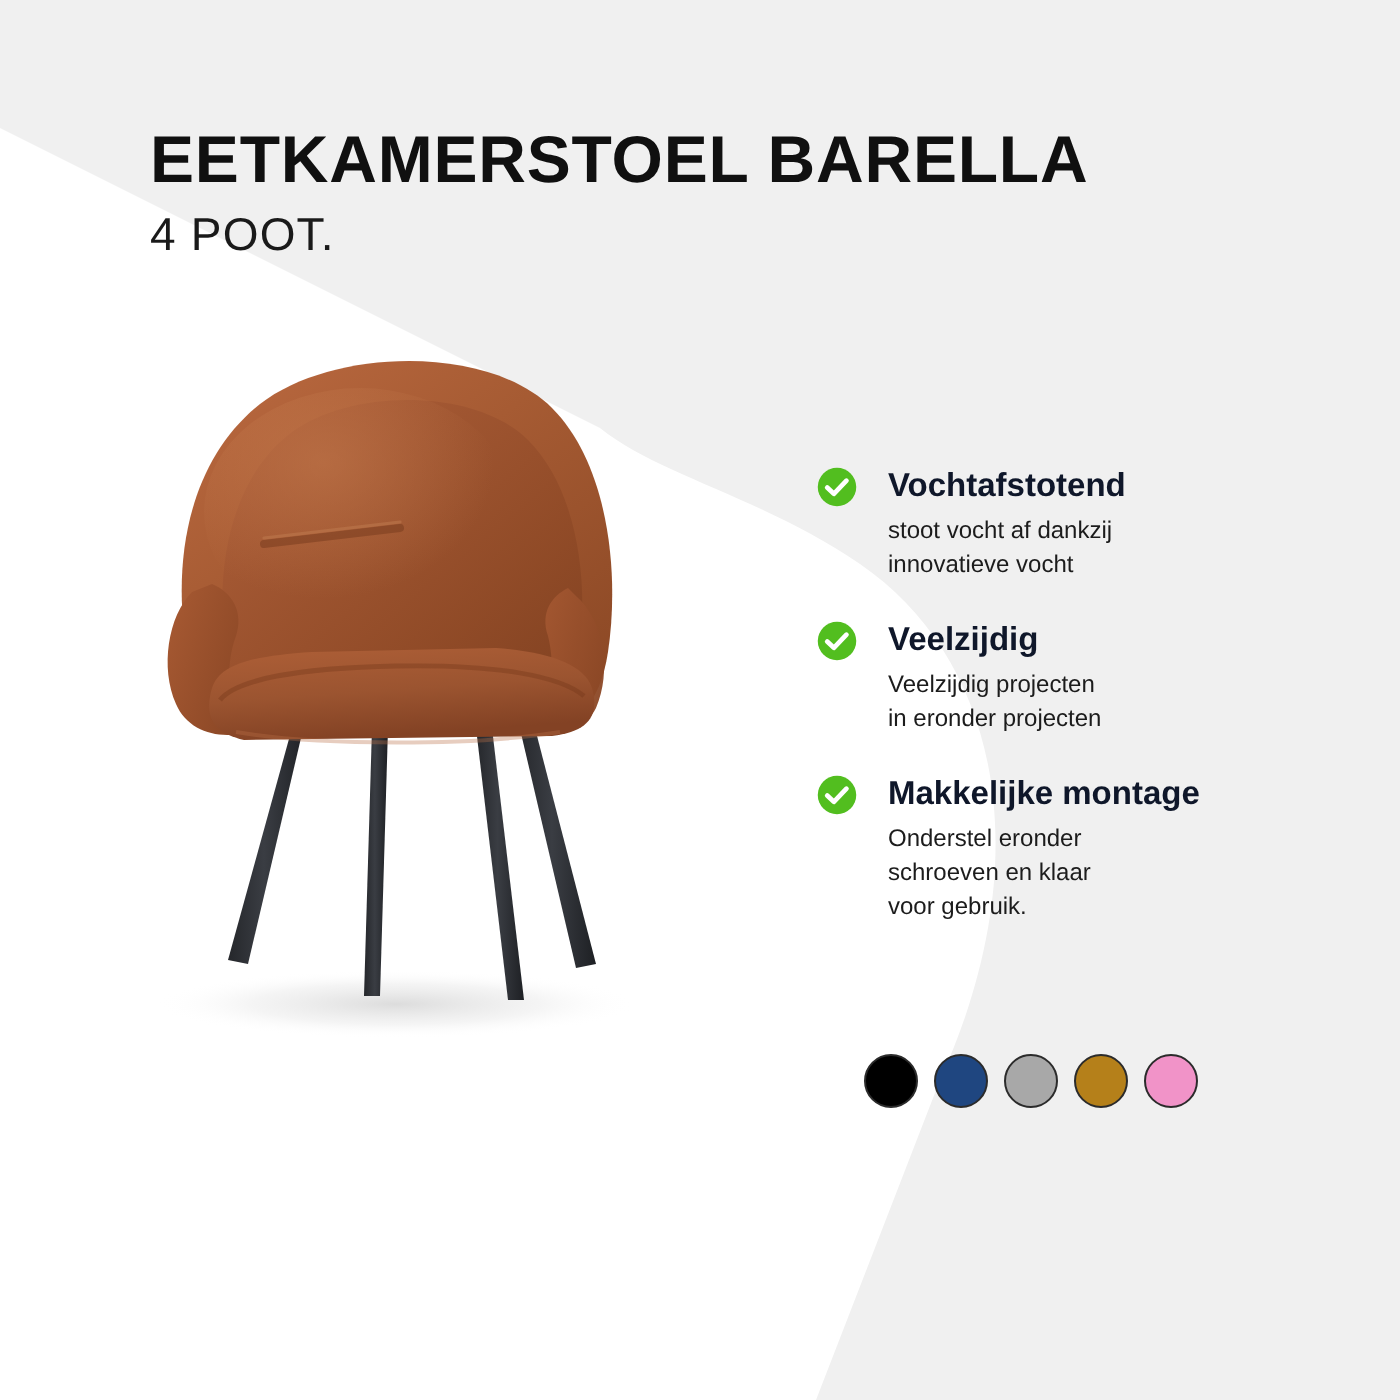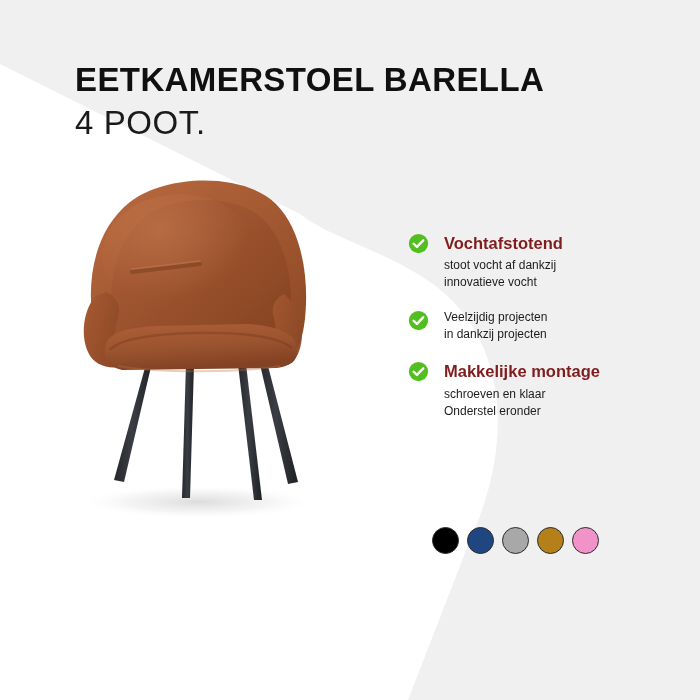--- a/index.html
+++ b/index.html
@@ -38,21 +38,21 @@
   #title-main {
     font-size: 33px;
     font-weight: 700;
     letter-spacing: 0.4px;
     color: #101010;
     line-height: 1.12;
     white-space: nowrap;
   }
   #title-sub {
     margin-top: 6px;
-    font-size: 33px;
+    font-size: 23px;
     font-weight: 300;
     letter-spacing: 0.6px;
     color: #1a1a1a;
     line-height: 1.12;
   }
 
   
   #chair-wrap {
     position: absolute;
     left: 48px;
@@ -84,21 +84,21 @@
   .check-icon {
     position: absolute;
     left: 0;
     top: 1px;
     width: 21px;
     height: 21px;
   }
   .feature-title {
     font-size: 16.5px;
     font-weight: 700;
-    color: #7f1d1d;
+    color: #0f172a;
     line-height: 1.35;
     margin-bottom: 3px;
   }
   .feature-body {
     font-size: 12px;
     font-weight: 400;
     color: #1c1c1c;
     line-height: 1.40;
   }
   .feature-body span {
@@ -243,35 +243,37 @@
         <span>stoot vocht af dankzij</span>
         <span>innovatieve vocht</span>
       </div>
     </div>
 
     <div class="feature">
       <svg class="check-icon" viewBox="0 0 24 24">
         <circle cx="12" cy="12" r="11" fill="#52be1f"></circle>
         <path d="M6.4,12.3 L10.2,15.9 L17.4,8.4" stroke="#ffffff" stroke-width="2.7" fill="none" stroke-linecap="round" stroke-linejoin="round"></path>
       </svg>
+      <div class="feature-title">Veelzijdig</div>
       <div class="feature-body">
         <span>Veelzijdig projecten</span>
-        <span>in dankzij projecten</span>
+        <span>in eronder projecten</span>
       </div>
     </div>
 
     <div class="feature">
       <svg class="check-icon" viewBox="0 0 24 24">
         <circle cx="12" cy="12" r="11" fill="#52be1f"></circle>
         <path d="M6.4,12.3 L10.2,15.9 L17.4,8.4" stroke="#ffffff" stroke-width="2.7" fill="none" stroke-linecap="round" stroke-linejoin="round"></path>
       </svg>
       <div class="feature-title">Makkelijke montage</div>
       <div class="feature-body">
+        <span>Onderstel eronder</span>
         <span>schroeven en klaar</span>
-        <span>Onderstel eronder</span>
+        <span>voor gebruik.</span>
       </div>
     </div>
 
   </div>
 
   <div id="swatches">
     <div class="swatch" style="background: rgb(0, 0, 0);"></div>
     <div class="swatch" style="background: rgb(31, 70, 128);"></div>
     <div class="swatch" style="background: rgb(168, 168, 168);"></div>
     <div class="swatch" style="background: rgb(181, 128, 26);"></div>

